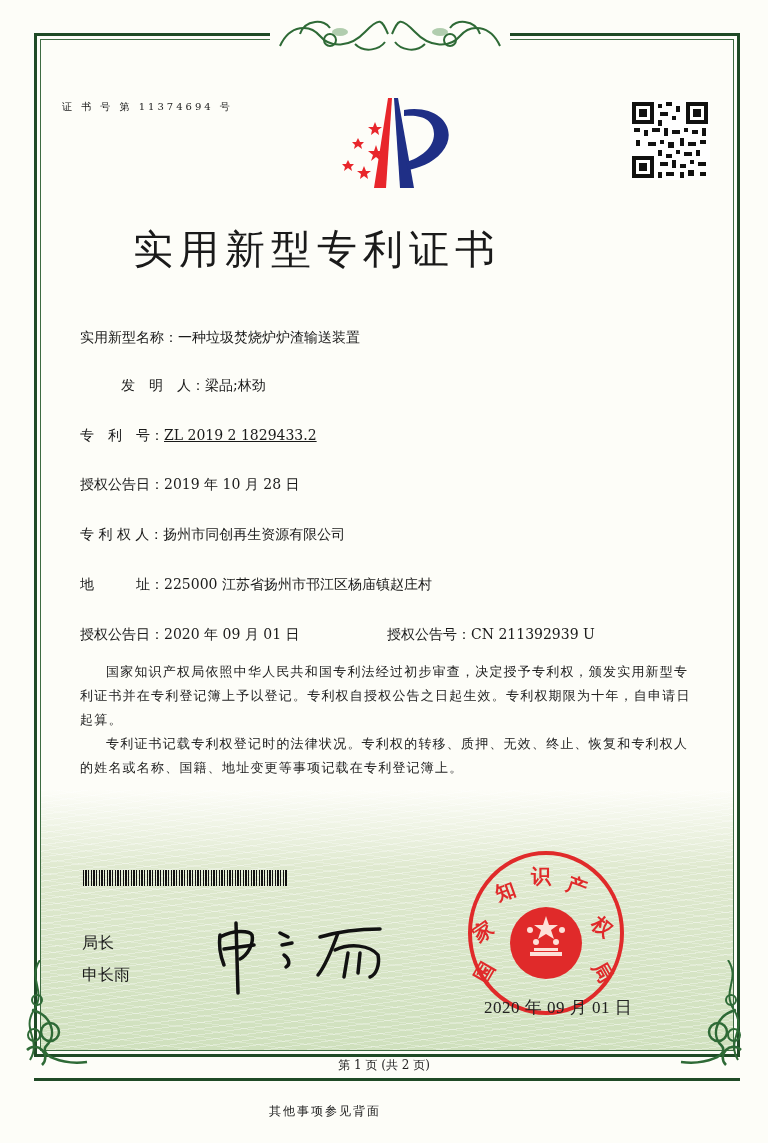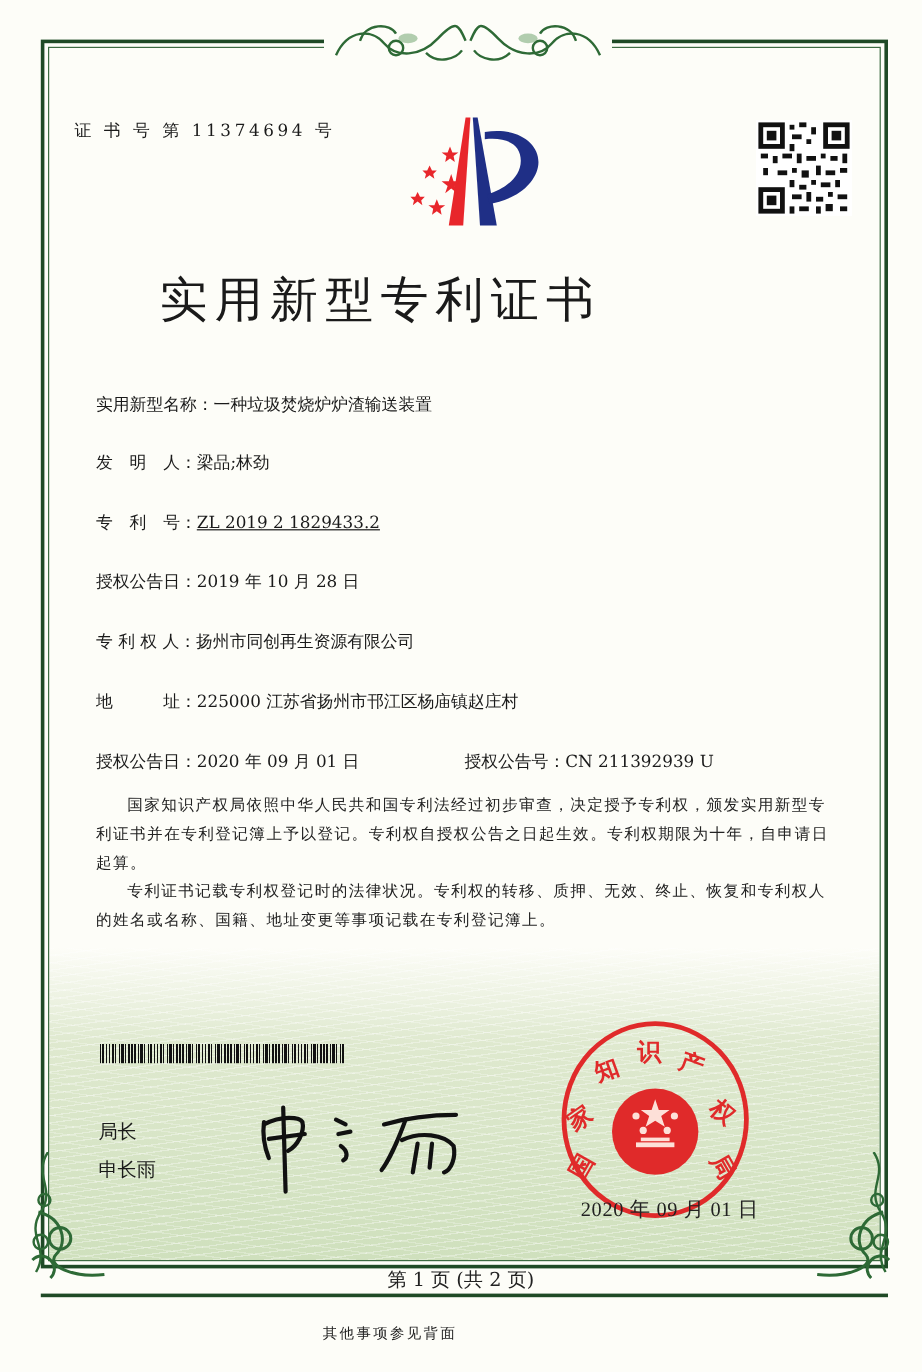--- a/index.html
+++ b/index.html
@@ -27,33 +27,33 @@
   .ornament-top {
     position:absolute; left:270px; top:14px; width:240px; height:42px;
   }
   .corner { position:absolute; width:70px; height:70px; }
   .corner.bl { left:22px; top:1000px; }
   .corner.br { left:676px; top:1000px; transform:scaleX(-1); }
   .side-orn { position:absolute; width:30px; height:110px; }
   .side-orn.l { left:22px; top:960px; }
   .side-orn.r { left:716px; top:960px; transform:scaleX(-1); }
 
-  .cert-no { position:absolute; left:62px; top:100px; font-size:14px; letter-spacing:3px; }
+  .cert-no { position:absolute; left:62px; top:100px; font-size:10px; letter-spacing:3px; }
   .logo { position:absolute; left:330px; top:90px; width:125px; height:100px; }
   .qr { position:absolute; left:630px; top:100px; width:80px; height:80px; }
 
   .title {
     position:absolute; left:0; width:634px; top:222px; text-align:center;
     font-size:40px; letter-spacing:6px; font-family:"DejaVu Serif", serif;
   }
   .field { position:absolute; left:80px; font-size:14px; white-space:nowrap; font-family:"DejaVu Sans", sans-serif; }
   .field .lbl { display:inline-block; }
   .field .val { font-family:"DejaVu Serif", serif; }
   .f1 { top:329px; }
-  .f2 { top:377px; }
+  .f2 { top:377px;margin-left:41px; }
   .f3 { top:427px;text-decoration:underline; }
   .f4 { top:476px; }
   .f5 { top:526px; }
   .f6 { top:576px; }
   .f7 { top:626px; }
   .f8 { position:absolute; left:387px; top:626px; font-size:14px; white-space:nowrap; font-family:"DejaVu Sans", sans-serif; }
 
   .para {
     position:absolute; left:80px; width:614px; font-size:13px; line-height:24px;
     text-indent:26px; letter-spacing:1.2px; font-family:"DejaVu Serif", serif; color:#222;
@@ -65,21 +65,21 @@
     position:absolute; left:83px; top:870px; width:205px; height:16px;
     background:repeating-linear-gradient(90deg, #111 0 1px, transparent 1px 2px, #111 2px 4px, transparent 4px 5px, #111 5px 6px, transparent 6px 8px);
   }
   .dir-title { position:absolute; left:82px; top:933px; font-size:16px; font-family:"DejaVu Sans", sans-serif; }
   .dir-name { position:absolute; left:82px; top:965px; font-size:16px; font-family:"DejaVu Sans", sans-serif; }
   .signature { position:absolute; left:210px; top:915px; width:180px; height:80px; }
 
   .seal { position:absolute; left:466px; top:848px; width:160px; height:170px; }
   .seal-date { position:absolute; left:484px; top:996px; font-size:17px; color:#222; font-family:"Liberation Serif", serif; letter-spacing:0.5px; }
 
-  .page-no { position:absolute; left:0; width:768px; top:1057px; text-align:center; font-size:16px; color:#222; }
+  .page-no { position:absolute; left:0; width:768px; top:1057px; text-align:center; font-size:12px; color:#222; }
   .page-no span { background:transparent; }
   .footer { position:absolute; left:0; width:650px; top:1103px; text-align:center; font-size:12px; letter-spacing:2px; color:#222; }
   .bottom-line { position:absolute; left:34px; top:1078px; width:706px; height:3px; background:#1f4a26; }
 </style>
 </head>
 <body>
 
 <div>
   <div class="guilloche"></div>
   <div class="frame-outer"></div>

